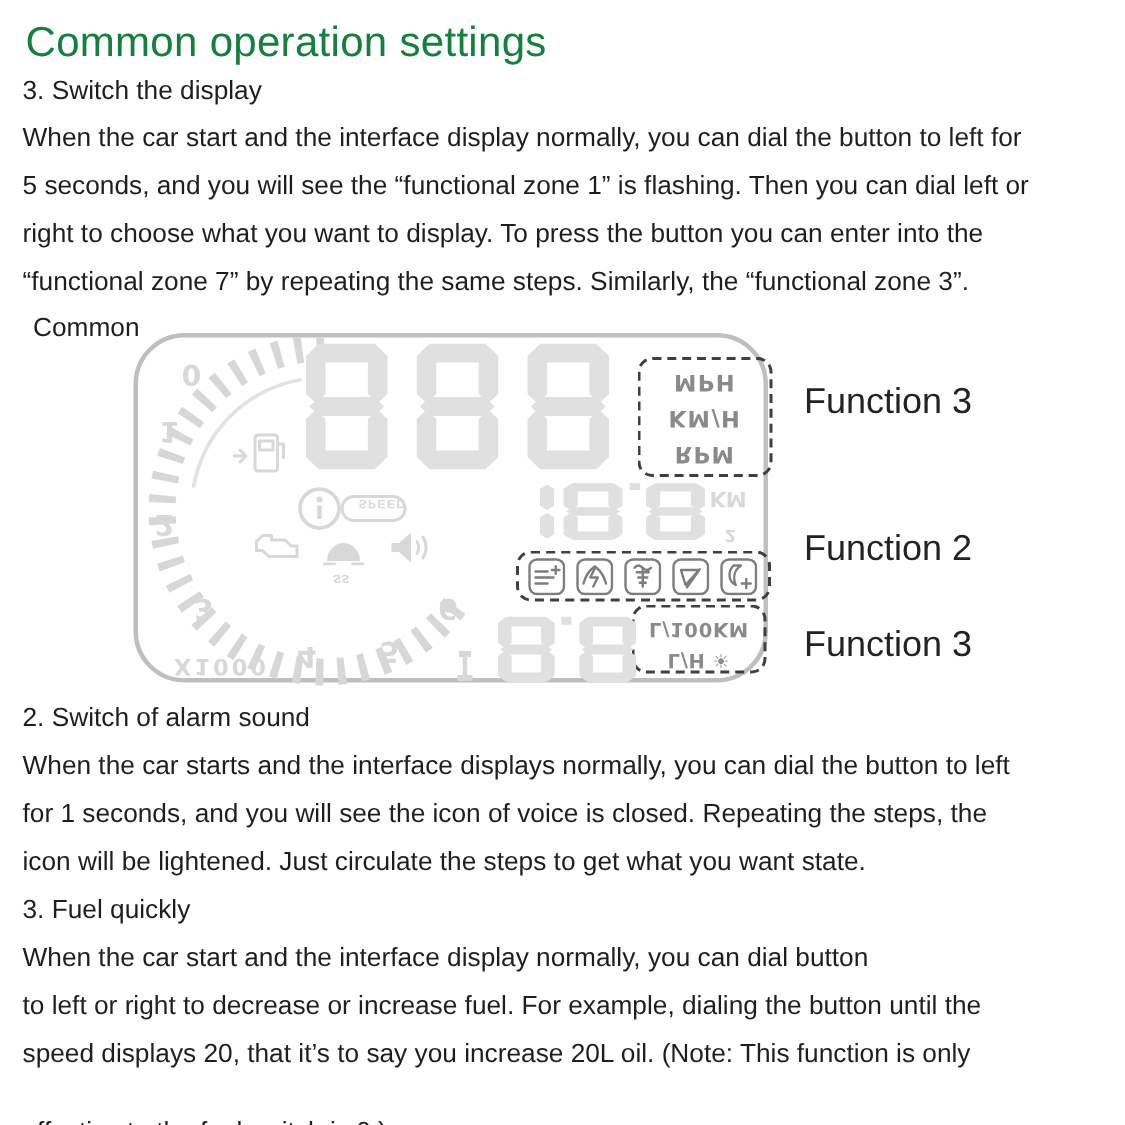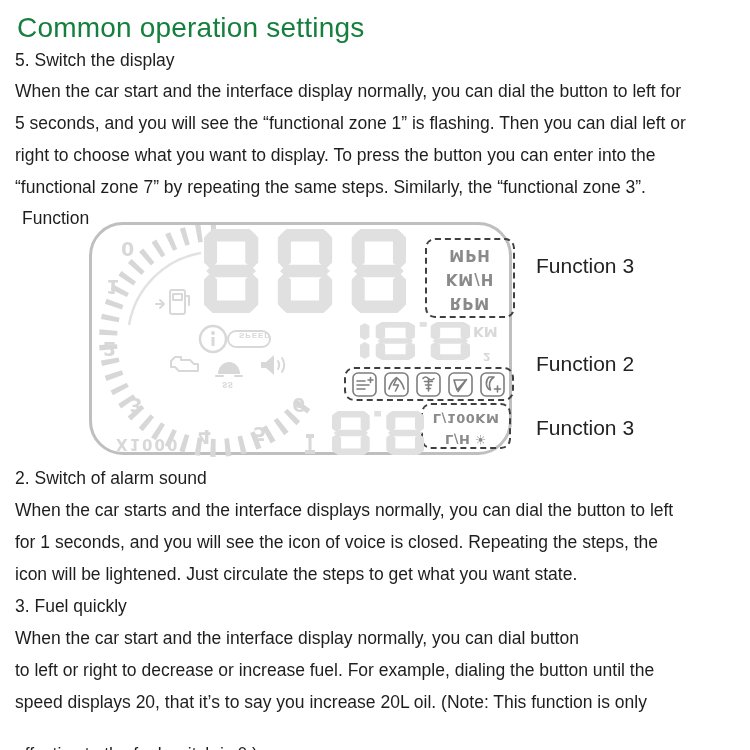--- a/index.html
+++ b/index.html
@@ -5,21 +5,21 @@
   :root{
     --text:#1e1e1e; --panel-border:#bfbfbf; --ghost:#d8d8d8; --ghost-lt:#e0e0e0;
     --dash:#3f3f3f; --seg:#8a8a8a; --icon:#7d7d7d;
   }
   *{box-sizing:border-box;margin:0;padding:0}
   html,body{width:750px;height:750px;background:#ffffff;overflow:hidden;
     font-family:"Liberation Sans",sans-serif;color:var(--text);}
   .abs{position:absolute}
   .line{position:absolute;left:15px;font-size:17.5px;white-space:nowrap;color:var(--text)}
   .title{position:absolute;left:17px;top:12px;font-size:28px;letter-spacing:.2px;color:#15803d}
-  .funclabel{position:absolute;left:536px;font-size:21px;color:#232323;white-space:nowrap}
+  .funclabel{position:absolute;left:536px;font-size:24px;color:#232323;white-space:nowrap}
   
   .panel{position:absolute;left:89px;top:222px;width:423px;height:233px;
     border:3px solid var(--panel-border);border-radius:34px;background:#fff}
   .panel .abs{position:absolute}
   .vflip{display:inline-block;transform:scaleY(-1)}
   .gnum{position:absolute;font-size:19px;font-weight:bold;color:var(--ghost);font-family:"DejaVu Sans",sans-serif}
   .gmult{position:absolute;left:24px;top:210px;font-size:15px;font-weight:bold;letter-spacing:2px;color:var(--ghost);font-family:"DejaVu Sans",sans-serif}
   .segsvg{position:absolute;color:var(--ghost-lt)}
   .segsvg *{fill:currentColor}
   .dashbox{position:absolute;border:2.5px dashed var(--dash);border-radius:10px}
@@ -55,26 +55,26 @@
       <polygon points="8,68 42,68 48,74 42,80 8,80 2,74"></polygon>
     </g>
     <g id="seg1">
       <polygon points="44,2 50,8 50,32 44,38 38,32 38,8"></polygon>
       <polygon points="44,42 50,48 50,72 44,78 38,72 38,48"></polygon>
     </g>
   </defs>
 </svg>
 
 <div class="title">Common operation settings</div>
-<div class="line" style="top:50px">5. Switch the display</div>
+<div class="line" style="top:50px">3. Switch the display</div>
 <div class="line" style="top:81px">When the car start and the interface display normally, you can dial the button to left for</div>
 <div class="line" style="top:113px">5 seconds, and you will see the “functional zone 1” is flashing. Then you can dial left or</div>
 <div class="line" style="top:145px">right to choose what you want to display. To press the button you can enter into the</div>
 <div class="line" style="top:177px">“functional zone 7” by repeating the same steps. Similarly, the “functional zone 3”.</div>
-<div class="line" style="top:208px;left:22px">Function</div>
+<div class="line" style="top:208px;left:22px">Common</div>
 
 <div class="line" style="top:468px">2. Switch of alarm sound</div>
 <div class="line" style="top:500px">When the car starts and the interface displays normally, you can dial the button to left</div>
 <div class="line" style="top:532px">for 1 seconds, and you will see the icon of voice is closed. Repeating the steps, the</div>
 <div class="line" style="top:564px">icon will be lightened. Just circulate the steps to get what you want state.</div>
 <div class="line" style="top:596px">3. Fuel quickly</div>
 <div class="line" style="top:628px">When the car start and the interface display normally, you can dial button</div>
 <div class="line" style="top:660px">to left or right to decrease or increase fuel. For example, dialing the button until the</div>
 <div class="line" style="top:692px">speed displays 20, that it’s to say you increase 20L oil. (Note: This function is only</div>
 <div class="line" style="top:744px">effective to the fuel switch is 0.)</div>

